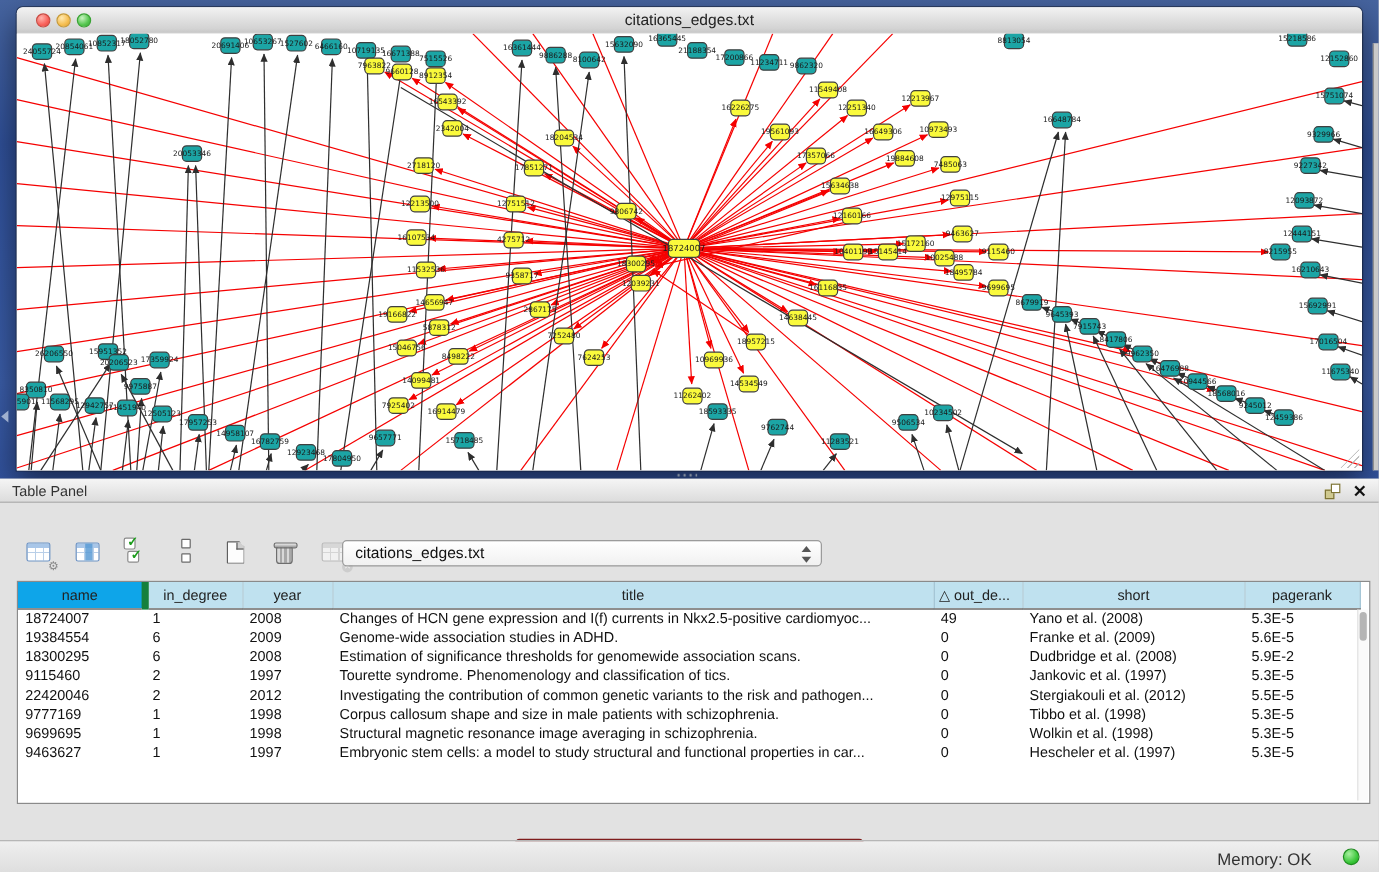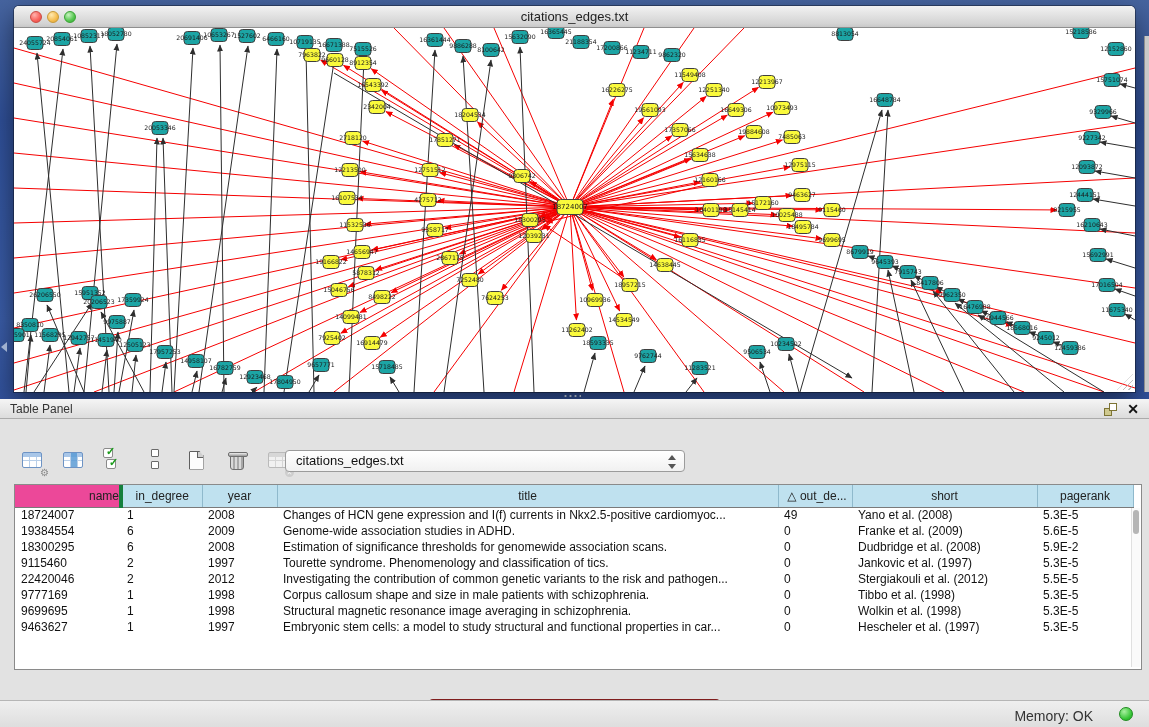--- a/index.html
+++ b/index.html
@@ -76,22 +76,22 @@
   .combo-arrows { position:absolute; right:7px; top:3px; width:9px; height:16px; }
   .combo-arrows i { position:absolute; left:0; width:0; height:0; border-left:4px solid transparent; border-right:4px solid transparent; }
   .combo-arrows .up { top:1px; border-bottom:5px solid #555; }
   .combo-arrows .dn { bottom:1px; border-top:5px solid #555; }
 
   .table-frame { position:absolute; left:14px; top:85px; width:1128px; height:186px;
     background:#fff; border:1px solid #8a8a8a; }
   table.data { border-collapse:collapse; table-layout:fixed; width:1118px; font-size:12px; }
   table.data th { height:22px; background:#bfe1ef; border-right:1px solid #8fb9cc; border-bottom:1px solid #7a7a7a;
     font-weight:normal; color:#222; text-align:center; overflow:hidden; white-space:nowrap; }
-  table.data th.name-col { background:#ec4899; border-right:4px solid #15803d;text-align:right; }
-  table.data th.sorted { text-align:center; padding-left:4px; }
+  table.data th.name-col { background:#0ea5e9; border-right:6px solid #15803d; }
+  table.data th.sorted { text-align:left; padding-left:4px; }
   table.data td { height:16px; padding:0 0 0 6px; color:#111; white-space:nowrap; overflow:hidden; text-overflow:clip; }
   .vscroll { position:absolute; right:1px; top:23px; bottom:2px; width:9px; background:#fafafa; border-left:1px solid #e0e0e0; }
   .vthumb { position:absolute; left:1px; top:2px; width:6px; height:24px; background:#b5b5b5; border-radius:4px; }
 
   .tabs { position:absolute; left:0; right:0; top:276px; height:20px; text-align:center; }
   .seg-group { display:inline-flex; border:4px solid #7f1d1d; border-radius:4px; overflow:hidden;
     background:#22c55e; box-shadow:0 1px 1px rgba(0,0,0,.15);margin-top:24px; }
   .seg { padding:2px 14px; font-size:12px; color:#222; border-right:1px solid #b5b5b5; line-height:15px;
     background:linear-gradient(#ffffff,#f2f2f2); }
   .seg:last-child { border-right:none; }

